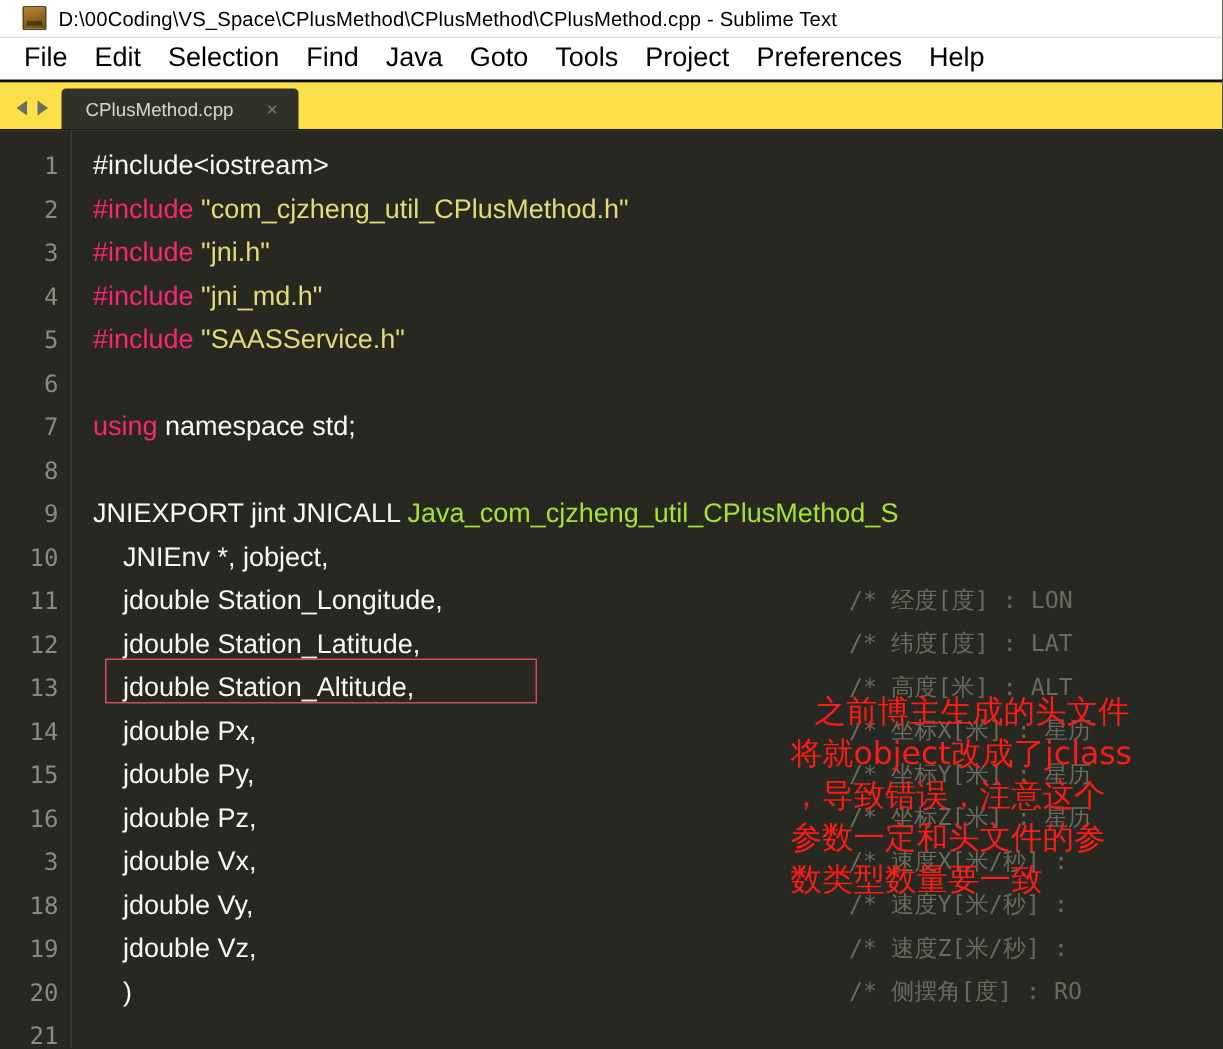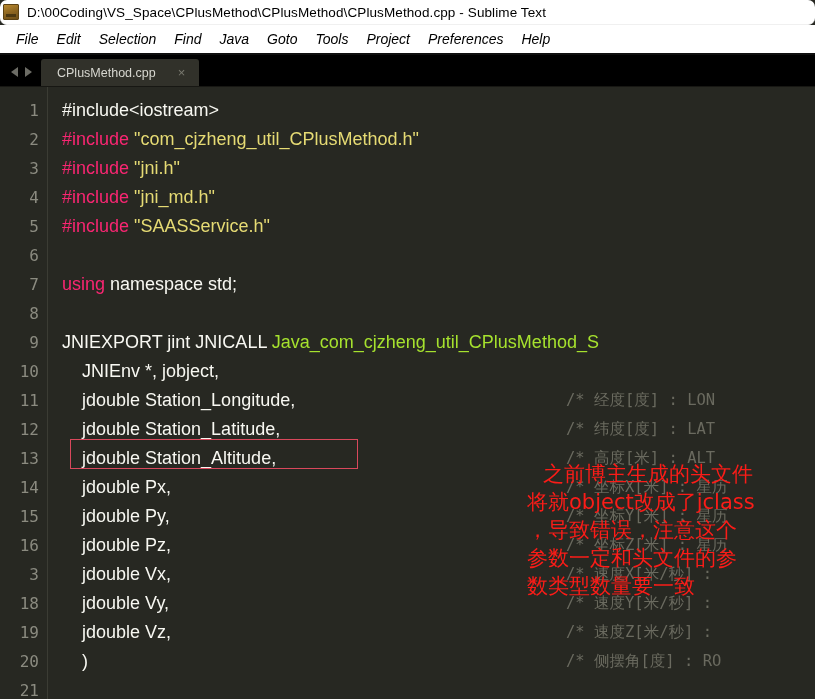--- a/index.html
+++ b/index.html
@@ -9,23 +9,22 @@
     background: #272822;
     font-family: "Liberation Sans", sans-serif;
   }
 
   
   .titlebar {
     height: 25px;
     background: #ffffff;
     display: flex;
     align-items: center;
-    padding-left: 3px;
+    padding-left: 15px;
     border-bottom: 1px solid #f0f0f0;
-    border-radius: 7px;
   }
   .app-icon {
     width: 16px; height: 16px;
     margin-right: 8px;
     background: linear-gradient(160deg, #b9892e 0%, #8a6320 55%, #6d4e18 100%);
     border: 1px solid #5c4214;
     border-radius: 1px;
     position: relative;
     flex: 0 0 auto;
   }
@@ -46,32 +45,31 @@
   
   .menubar {
     height: 30px;
     background: #ffffff;
     display: flex;
     align-items: center;
     padding-left: 7px;
     border-bottom: 2px solid #0f0f0f;
   }
   .menu-item {
-    font-size: 14px;
+    font-size: 18px;
     color: #000000;
     padding: 2px 9px 3px 9px;
     white-space: nowrap;
     cursor: default;
-    font-style: italic;
   }
 
   
   .tabbar {
     height: 32px;
-    background: #000000;
+    background: #fde047;
     display: flex;
     align-items: flex-end;
     position: relative;
     border-bottom: 1px solid #171713;
   }
   .tab-arrows {
     display: flex;
     align-items: center;
     gap: 7px;
     padding: 0 9px 9px 11px;

